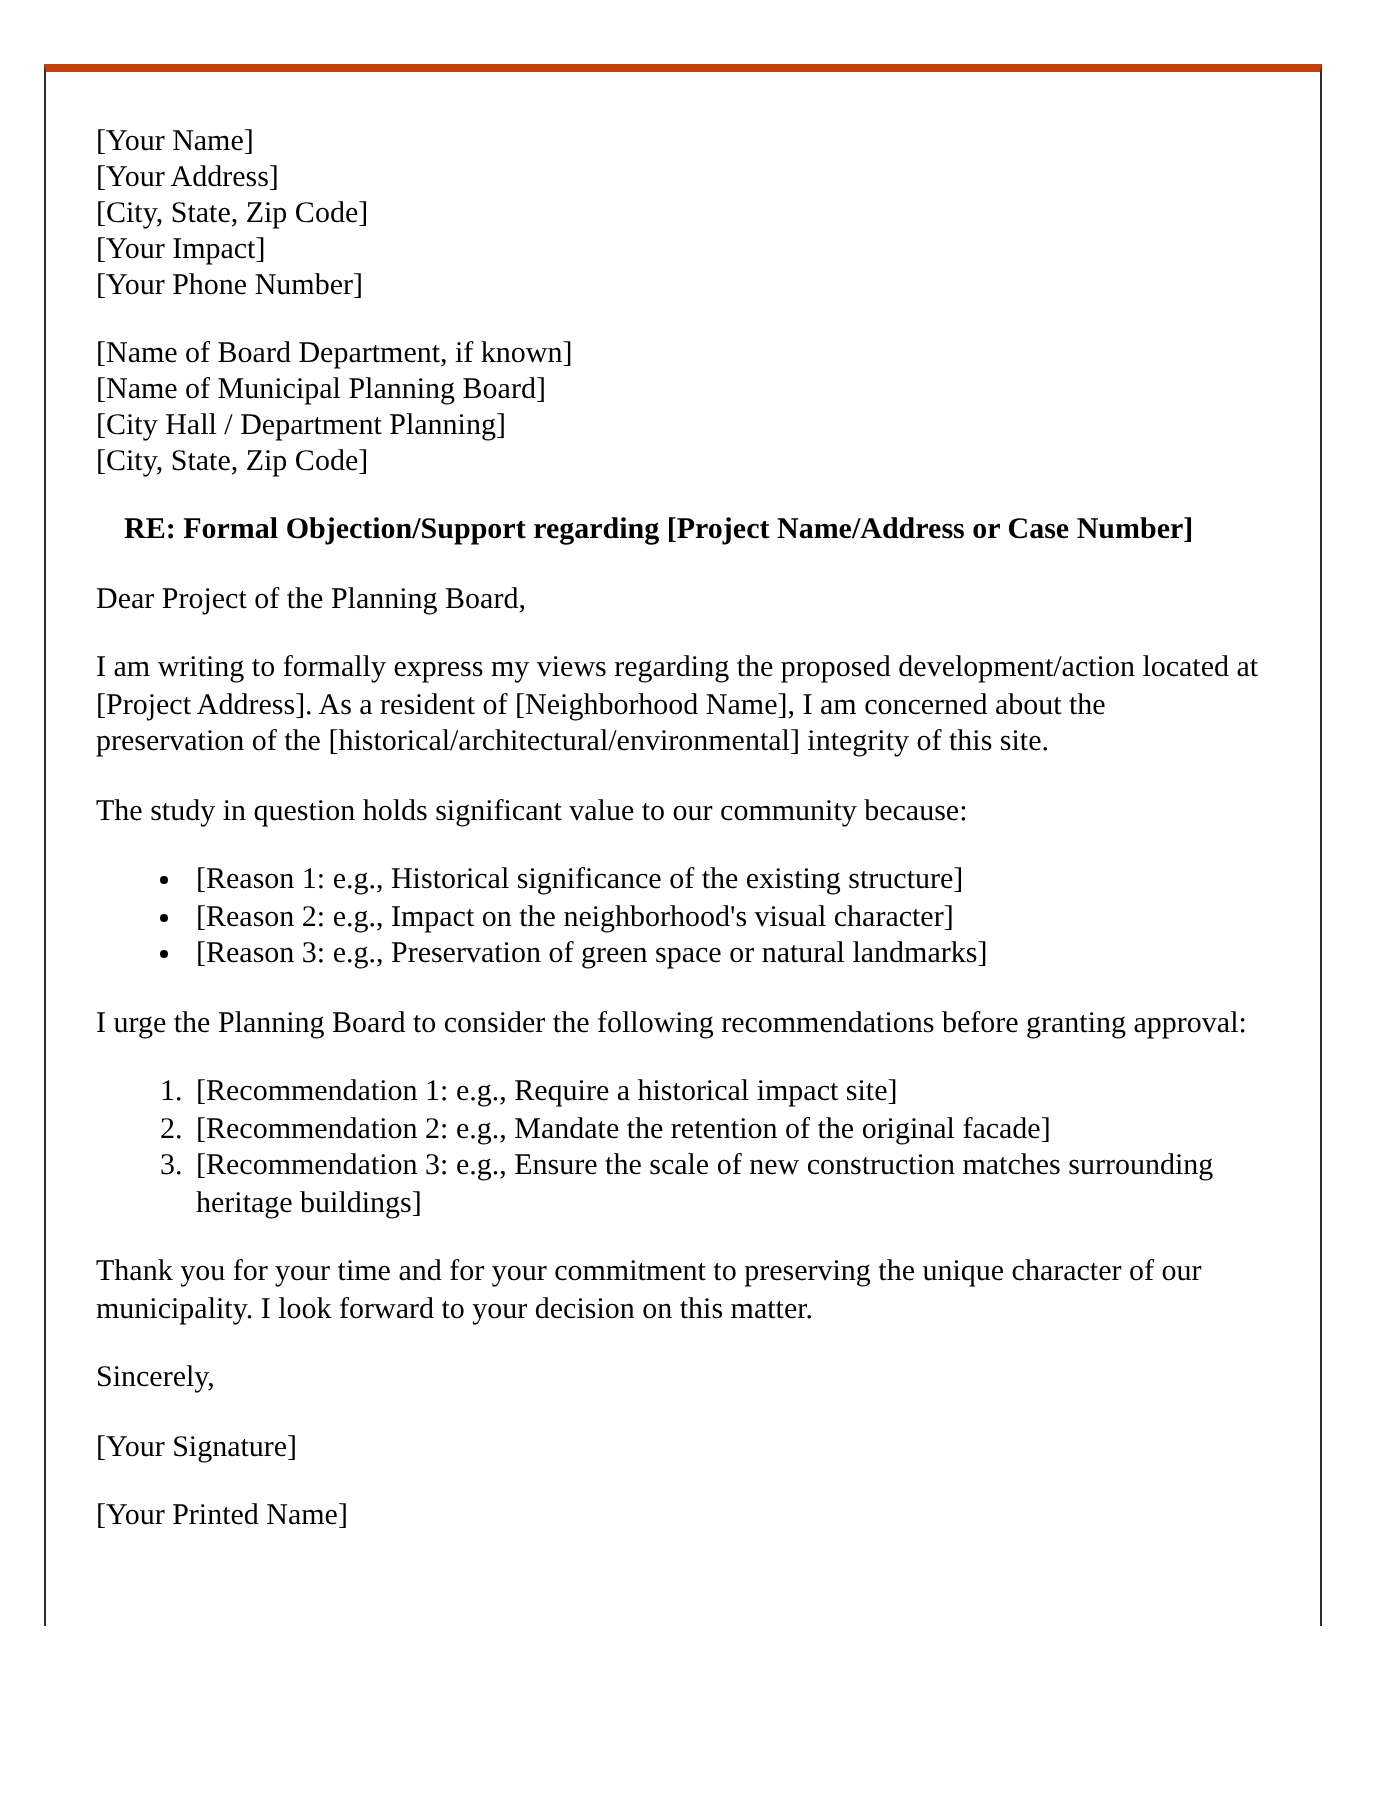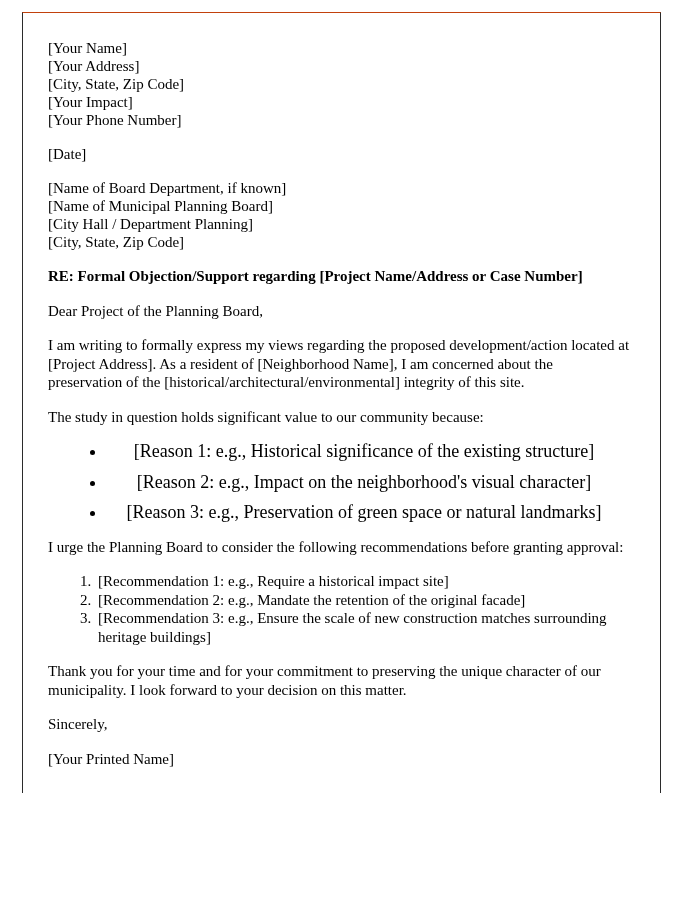--- a/index.html
+++ b/index.html
@@ -12,25 +12,25 @@
     height: 900px;
     overflow: hidden;
     font-family: "Liberation Serif", "DejaVu Serif", serif;
     color: #000000;
   }
 
   
   #page {
     position: absolute;
     left: 22px;
-    top: 12px;
+    top: 32px;
     width: 639px;
     height: 781px;
     box-sizing: border-box;
-    border-top: 1px solid #c2410c;
+    border-top: 4px solid #c2410c;
     border-left: 1px solid #2b2b2b;
     border-right: 1px solid #2b2b2b;
     border-bottom: none;
     background: #ffffff;
     overflow: hidden;
   }
 
   #content {
     padding: 26px 30px 0 25px;
   }
@@ -49,34 +49,33 @@
     font-size: 15px;
     line-height: 18.5px;
     margin: 0 0 16px 0;
     text-align: left;
   }
 
   p.subject {
     font-size: 15px;
     line-height: 18.5px;
     font-weight: bold;
-    margin: 0 0 16px 0;
+    margin: 0 0 16px 14px;
   }
 
   ul.bullets {
     margin: 0 0 16px 0;
     padding-left: 47px;
     list-style-type: disc;
   }
   ul.bullets li {
-    font-size: 18px;
+    font-size: 15px;
     line-height: 18.5px;
-    margin: 12px;
+    margin: 0;
     padding-left: 3px;
-    text-align: center;
   }
 
   ol.numbers {
     margin: 0 0 16px 0;
     padding-left: 47px;
     list-style-type: decimal;
   }
   ol.numbers li {
     font-size: 15px;
     line-height: 18.5px;
@@ -91,23 +90,20 @@
   <div id="content">
 
     <div class="block">
       <div class="line">[Your Name]</div>
       <div class="line">[Your Address]</div>
       <div class="line">[City, State, Zip Code]</div>
       <div class="line">[Your Impact]</div>
       <div class="line">[Your Phone Number]</div>
     </div>
 
-    <div class="block">
-      <div class="line">[Date]</div>
-    </div>
 
     <div class="block">
       <div class="line">[Name of Board Department, if known]</div>
       <div class="line">[Name of Municipal Planning Board]</div>
       <div class="line">[City Hall / Department Planning]</div>
       <div class="line">[City, State, Zip Code]</div>
     </div>
 
     <p class="subject">RE: Formal Objection/Support regarding [Project Name/Address or Case Number]</p>
 
@@ -128,17 +124,18 @@
     <ol class="numbers">
       <li>[Recommendation 1: e.g., Require a historical impact site]</li>
       <li>[Recommendation 2: e.g., Mandate the retention of the original facade]</li>
       <li>[Recommendation 3: e.g., Ensure the scale of new construction matches surrounding heritage buildings]</li>
     </ol>
 
     <p class="para">Thank you for your time and for your commitment to preserving the unique character of our municipality. I look forward to your decision on this matter.</p>
 
     <p class="para">Sincerely,</p>
 
+    <p class="para">[Your Signature]</p>
 
     <p class="para">[Your Printed Name]</p>
 
   </div>
 </div>
 
 </body></html>

